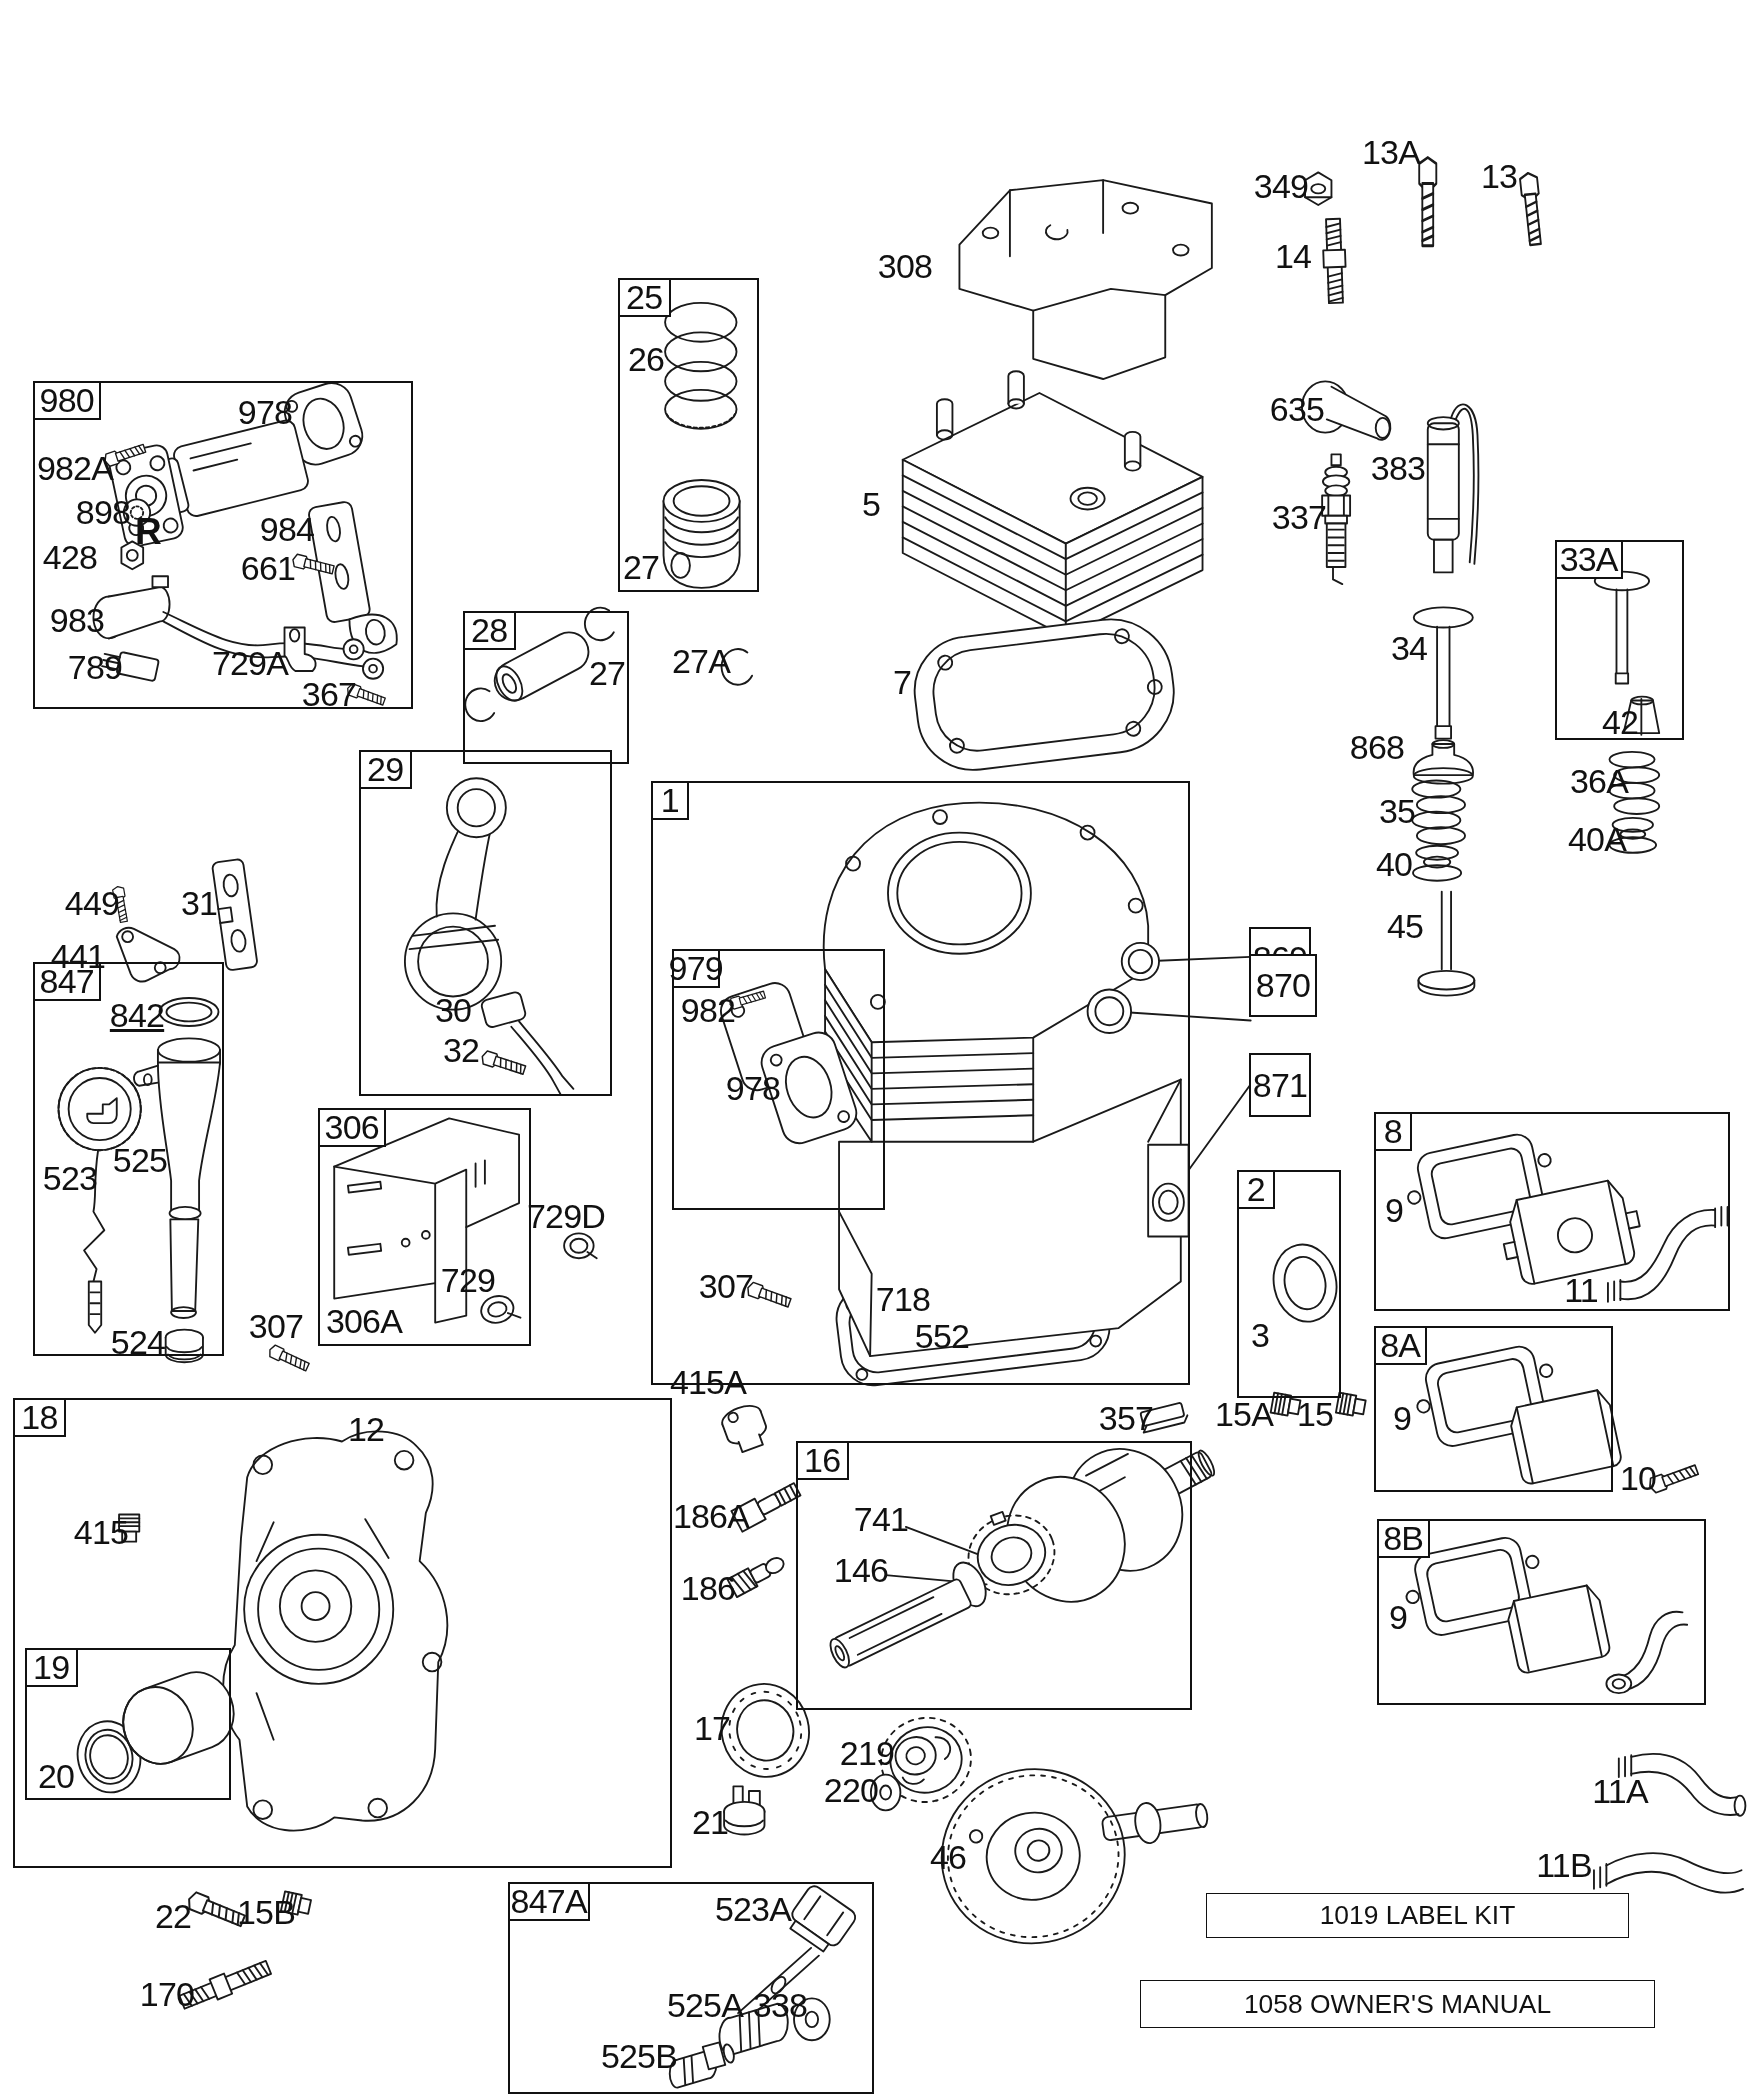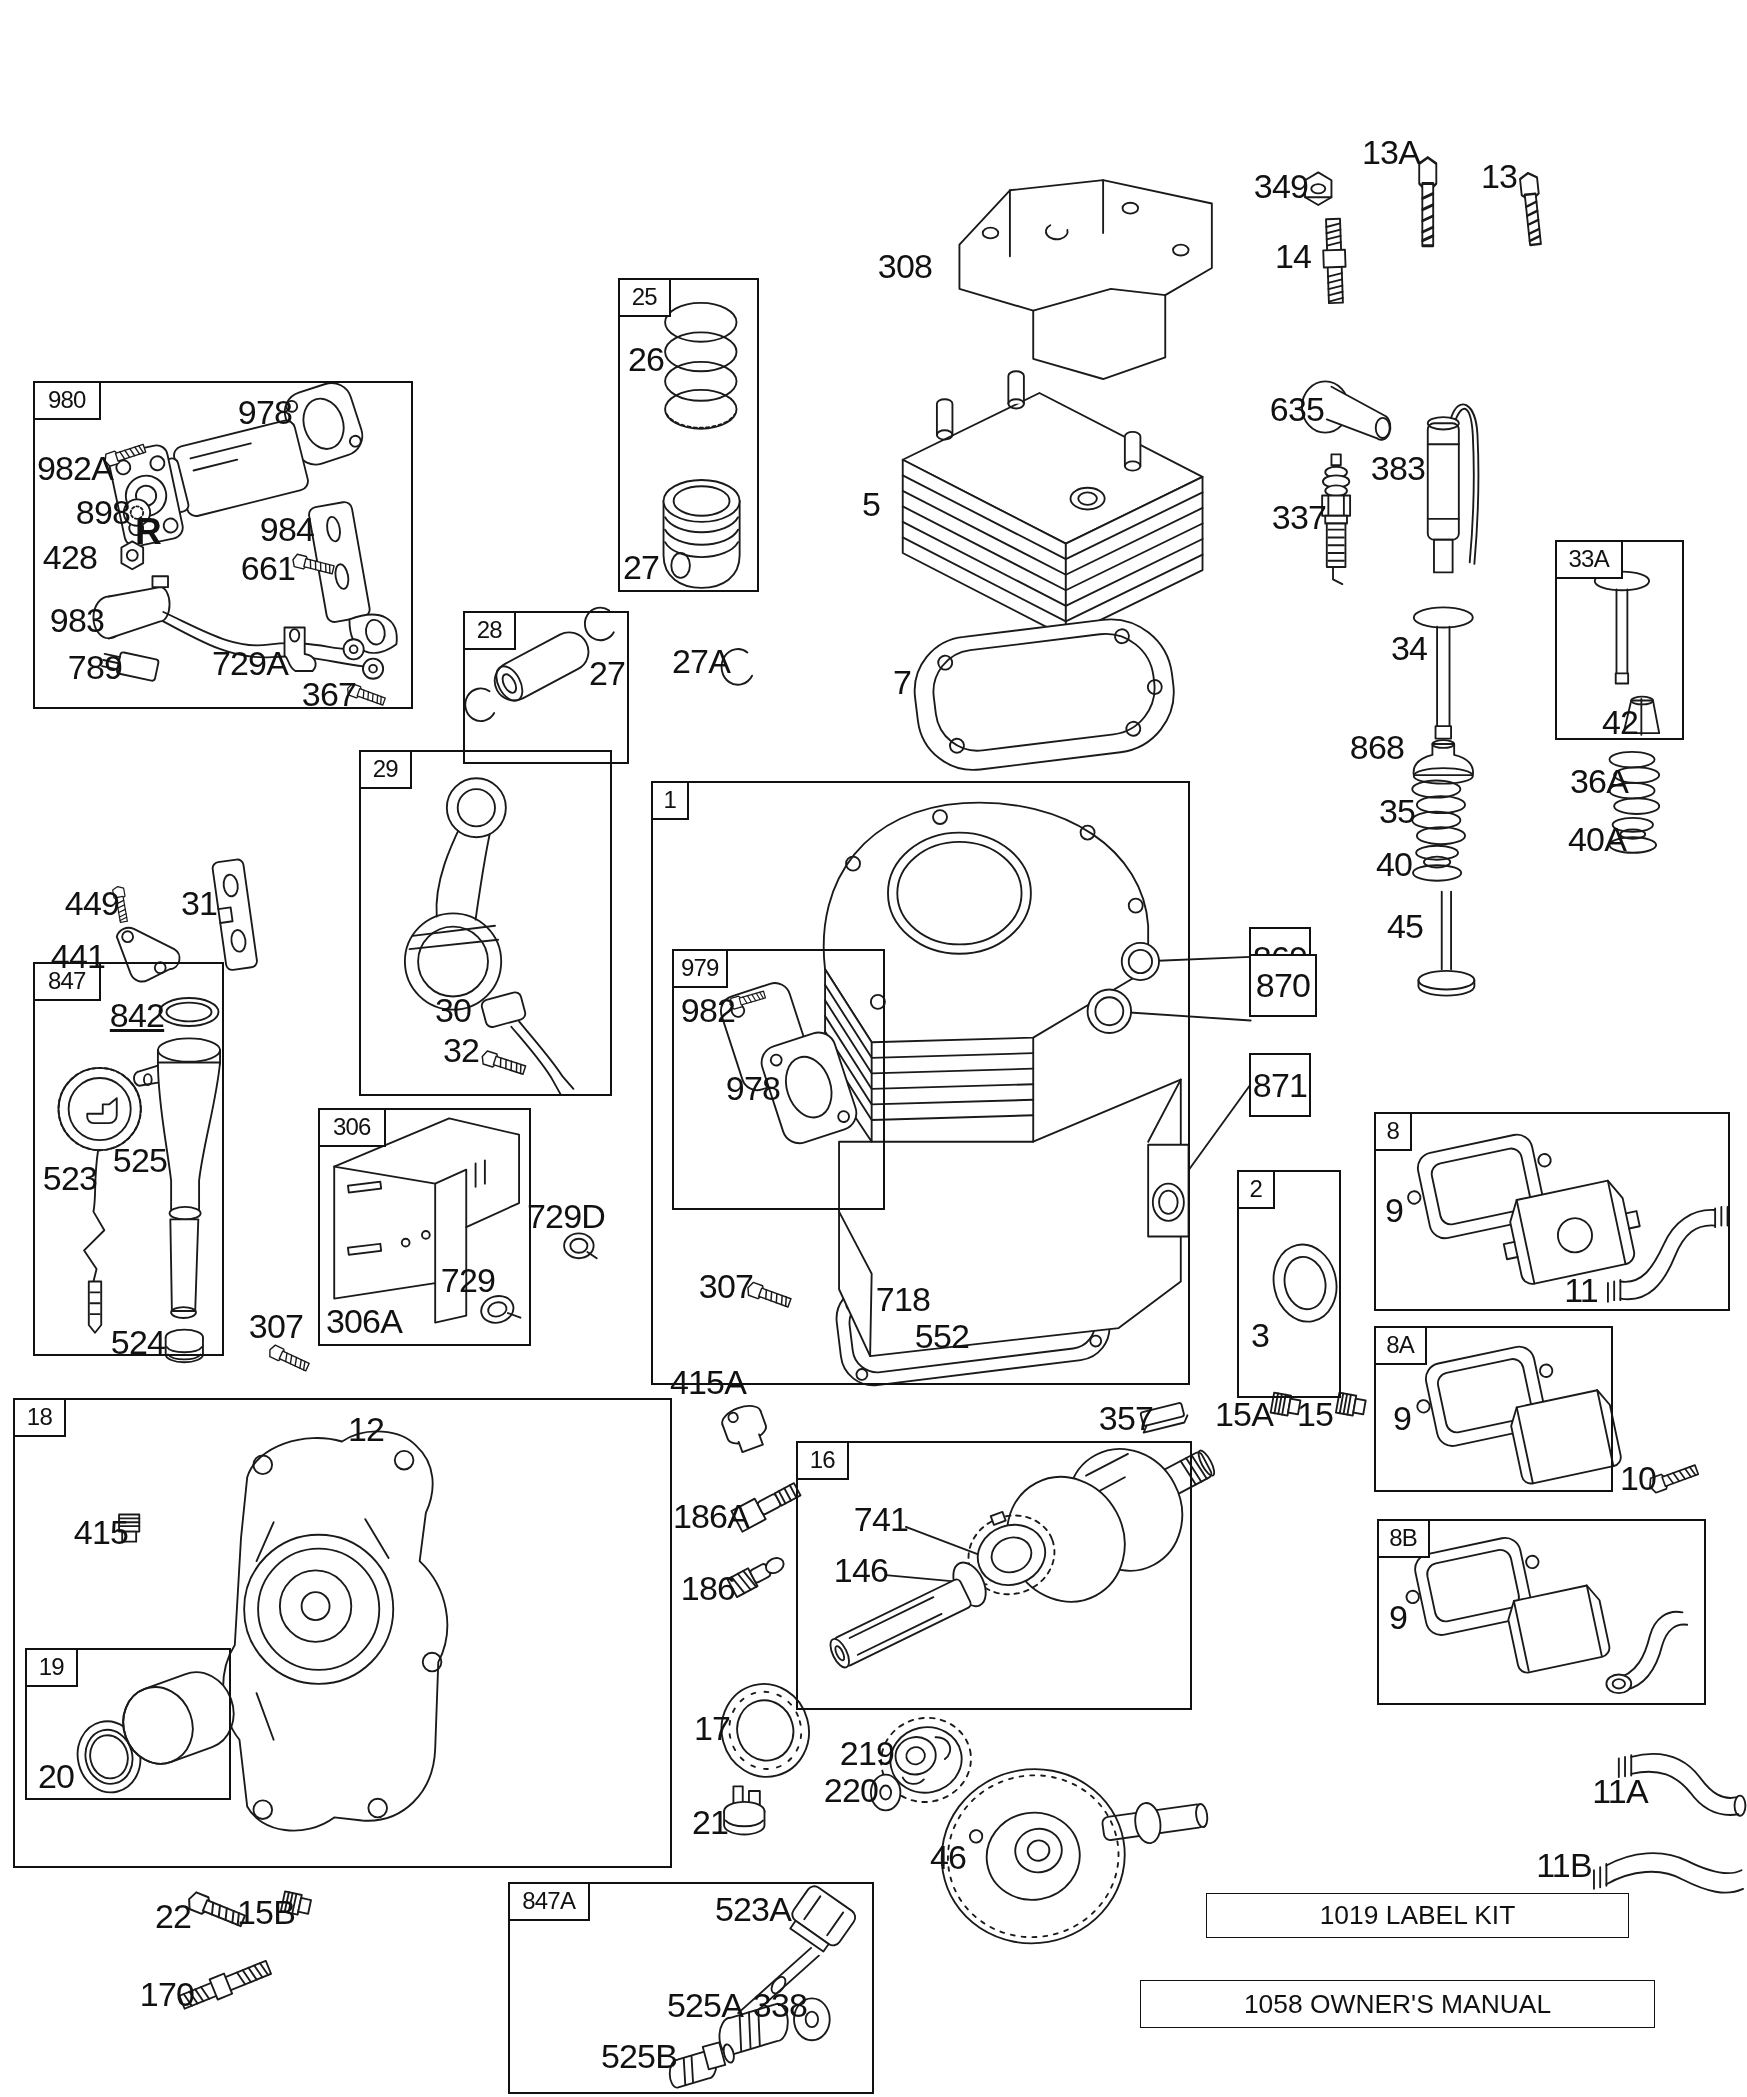--- a/index.html
+++ b/index.html
@@ -7,21 +7,21 @@
           font-family:"Liberation Sans","DejaVu Sans",sans-serif;color:#111;}
   .art{position:absolute;left:0;top:0;}
   .art path,.art line,.art rect,.art circle,.art ellipse,.art polyline,.art polygon{
       stroke:#1a1a1a;stroke-width:2.4;fill:none;stroke-linejoin:round;stroke-linecap:round;}
   .art .wf{fill:#ffffff;}
   .callout{position:absolute;transform:translate(-50%,-50%);font-size:34px;line-height:1;
            color:#111;white-space:nowrap;letter-spacing:-0.8px;}
   .callout.bold{font-weight:bold;font-size:37px;}
   .gbox{position:absolute;border:2.3px solid #111;box-sizing:border-box;}
   .gbox .hdr{position:absolute;left:-2.3px;top:-2.3px;border:2.3px solid #111;background:#fff;
-             display:flex;align-items:center;justify-content:center;font-size:24px;
+             display:flex;align-items:center;justify-content:center;font-size:34px;
              letter-spacing:-0.8px;box-sizing:border-box;}
   .refbox{position:absolute;border:2.3px solid #111;background:#fff;box-sizing:border-box;
           display:flex;align-items:center;justify-content:center;font-size:34px;letter-spacing:-0.8px;}
   .tbox{position:absolute;border:1.9px solid #111;background:#fff;box-sizing:border-box;
         display:flex;align-items:center;justify-content:center;font-size:26.4px;letter-spacing:0;}
 </style>
 </head>
 <body>
 
 <div id="canvas">
@@ -618,21 +618,21 @@
       <div class="gbox" style="left: 359px; top: 750px; width: 253px; height: 346px;">
         <span class="hdr" style="width: 53px; height: 39px;">29</span>
       </div>
       <div class="gbox" style="left: 1555px; top: 540px; width: 129px; height: 200px;">
         <span class="hdr" style="width: 68px; height: 39px;">33A</span>
       </div>
       <div class="gbox" style="left: 651px; top: 781px; width: 539px; height: 604px;">
         <span class="hdr" style="width: 38px; height: 39px;">1</span>
       </div>
       <div class="gbox" style="left: 672px; top: 949px; width: 213px; height: 261px;">
-        <span class="hdr" style="width: 56px; height: 39px;">979</span>
+        <span class="hdr" style="width: 48px; height: 39px;">979</span>
       </div>
       <div class="gbox" style="left: 1237px; top: 1170px; width: 104px; height: 228px;">
         <span class="hdr" style="width: 38px; height: 39px;">2</span>
       </div>
       <div class="gbox" style="left: 1374px; top: 1112px; width: 356px; height: 199px;">
         <span class="hdr" style="width: 38px; height: 39px;">8</span>
       </div>
       <div class="gbox" style="left: 1374px; top: 1326px; width: 239px; height: 166px;">
         <span class="hdr" style="width: 53px; height: 39px;">8A</span>
       </div>

